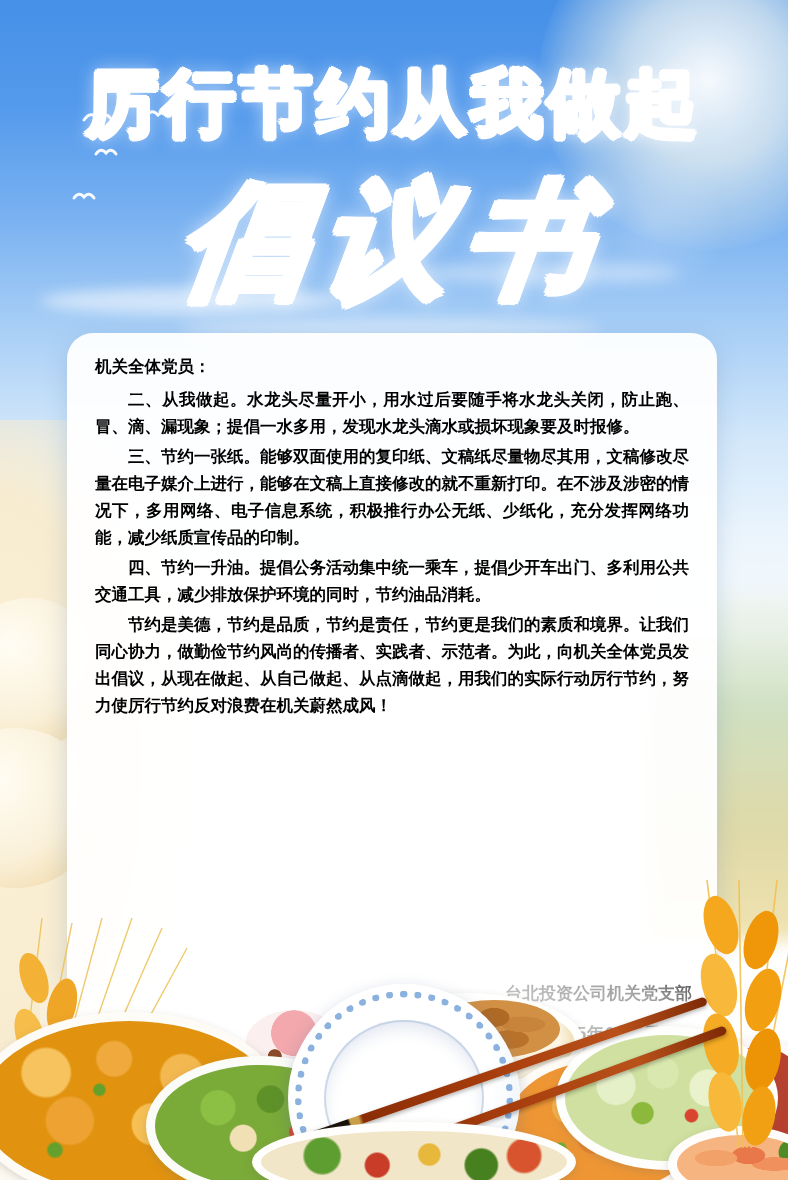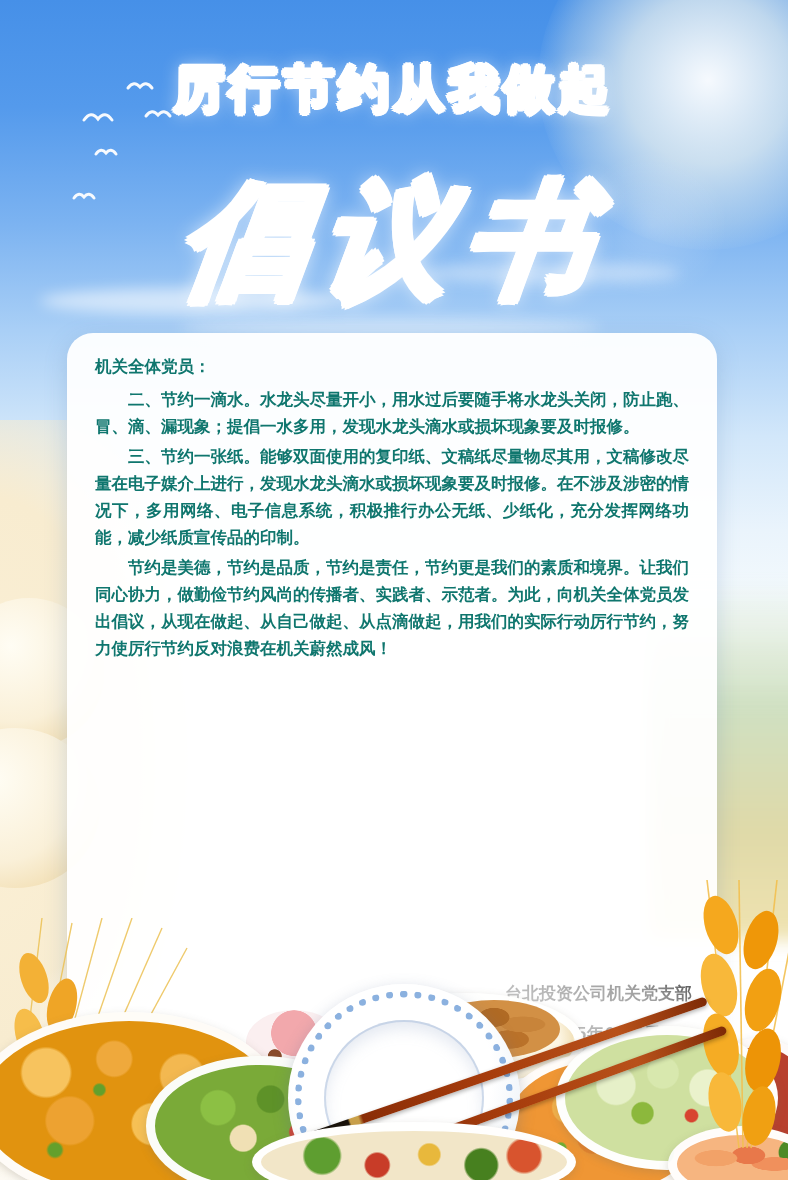--- a/index.html
+++ b/index.html
@@ -22,34 +22,34 @@
   .left-warm{position:absolute;left:-60px;top:420px;width:260px;height:780px;
     background:radial-gradient(ellipse at 20% 45%,#fbf0d6 0%,#f8ecd0 45%,rgba(250,238,210,0) 75%);}
   .egg{position:absolute;border-radius:50%;
     background:radial-gradient(circle at 38% 32%,#fffdf4 0%,#faf0d8 55%,#f1dcae 85%,#e8c88c 100%);}
   .egg1{left:-46px;top:598px;width:150px;height:150px;}
   .egg2{left:-70px;top:728px;width:170px;height:160px;}
   .right-field{position:absolute;right:-30px;top:580px;width:170px;height:360px;filter:blur(9px);
     background:linear-gradient(180deg,rgba(214,232,244,0) 0%,#cfe0c2 35%,#dfd9a8 70%,#f0e3b0 100%);}
   
   .title{position:absolute;left:0;top:56px;width:100%;text-align:center;
-    font-size:50px;font-weight:900;letter-spacing:5px;color:#f5470b;white-space:nowrap;
+    font-size:72px;font-weight:900;letter-spacing:5px;color:#f5470b;white-space:nowrap;
     text-shadow:-3px 0 0 #fff,3px 0 0 #fff,0 -3px 0 #fff,0 3px 0 #fff,-2px -2px 0 #fff,2px -2px 0 #fff,-2px 2px 0 #fff,2px 2px 0 #fff,0 0 18px rgba(255,255,255,.9);}
   .subtitle{position:absolute;left:0;top:158px;width:100%;text-align:center;
     font-size:126px;font-weight:900;font-style:italic;letter-spacing:16px;color:#d81d20;
     transform:skewX(-7deg);white-space:nowrap;
     text-shadow:-4px 0 0 #fff,4px 0 0 #fff,0 -4px 0 #fff,0 4px 0 #fff,-3px -3px 0 #fff,3px -3px 0 #fff,-3px 3px 0 #fff,3px 3px 0 #fff,0 0 20px rgba(255,255,255,.9);}
   @supports (-webkit-background-clip: text) {
     .title{background:linear-gradient(180deg,#ff8a00 0%,#f65207 55%,#e63505 100%);-webkit-background-clip:text;background-clip:text;color:transparent;}
     .subtitle{background:linear-gradient(170deg,#f07c00 0%,#e6380f 55%,#c5102c 100%);-webkit-background-clip:text;background-clip:text;color:transparent;}
   }
   
   .card{position:absolute;left:67px;top:333px;width:650px;height:760px;border-radius:26px;
     background:rgba(255,255,255,.94);box-shadow:0 6px 22px rgba(90,130,180,.25);z-index:10;}
-  .card-inner{position:absolute;left:28px;right:28px;top:20px;color:#0f766e;
+  .card-inner{position:absolute;left:28px;right:28px;top:20px;color:#000000;
     font-size:16.5px;font-weight:bold;line-height:27px;text-align:justify;}
   .card-inner p{margin:0 0 3px 0;text-indent:2em;}
   .card-inner p.salutation{text-indent:0;margin-bottom:6px;}
   .sign-block{position:absolute;right:96px;top:982px;width:260px;z-index:12;
     color:#101010;font-size:17px;font-weight:bold;text-align:right;}
   .sign-block .date{margin-top:17px;padding-right:30px;letter-spacing:1px;}
   
   .fog{position:absolute;left:40px;top:930px;width:710px;height:160px;z-index:14;
     background:radial-gradient(ellipse at 50% 60%,rgba(255,255,255,.95) 0%,rgba(255,255,255,.6) 55%,rgba(255,255,255,0) 80%);}
   .dish{position:absolute;border-radius:50%;}
@@ -170,22 +170,23 @@
   <div class="egg egg1"></div>
   <div class="egg egg2"></div>
   <div class="right-field"></div>
 
   <div class="title">厉行节约从我做起</div>
   <div class="subtitle">倡议书</div>
 
   <div class="card">
     <div class="card-inner">
       <p class="salutation">机关全体党员：</p>
-      <p>二、节约一滴水。水龙头尽量开小，用水过后要随手将水龙头关闭，防止跑、冒、滴、漏现象；提倡一水多用，发现水龙头滴水或损坏现象要及时报修。</p>
-      <p>三、节约一张纸。能够双面使用的复印纸、文稿纸尽量物尽其用，文稿修改尽量在电子媒介上进行，发现水龙头滴水或损坏现象要及时报修。在不涉及涉密的情况下，多用网络、电子信息系统，积极推行办公无纸、少纸化，充分发挥网络功能，减少纸质宣传品的印制。</p>
+      <p>二、从我做起。水龙头尽量开小，用水过后要随手将水龙头关闭，防止跑、冒、滴、漏现象；提倡一水多用，发现水龙头滴水或损坏现象要及时报修。</p>
+      <p>三、节约一张纸。能够双面使用的复印纸、文稿纸尽量物尽其用，文稿修改尽量在电子媒介上进行，能够在文稿上直接修改的就不重新打印。在不涉及涉密的情况下，多用网络、电子信息系统，积极推行办公无纸、少纸化，充分发挥网络功能，减少纸质宣传品的印制。</p>
+      <p>四、节约一升油。提倡公务活动集中统一乘车，提倡少开车出门、多利用公共交通工具，减少排放保护环境的同时，节约油品消耗。</p>
       <p>节约是美德，节约是品质，节约是责任，节约更是我们的素质和境界。让我们同心协力，做勤俭节约风尚的传播者、实践者、示范者。为此，向机关全体党员发出倡议，从现在做起、从自己做起、从点滴做起，用我们的实际行动厉行节约，努力使厉行节约反对浪费在机关蔚然成风！</p>
     </div>
   </div>
   <div class="sign-block">
     <div>台北投资公司机关党支部</div>
     <div class="date">2025年6月5日</div>
   </div>
 
   <svg class="wheat wheat-left" width="230" height="265" viewBox="0 0 230 265">
     <g stroke="#ecc153" stroke-width="1.4" opacity="0.85">

